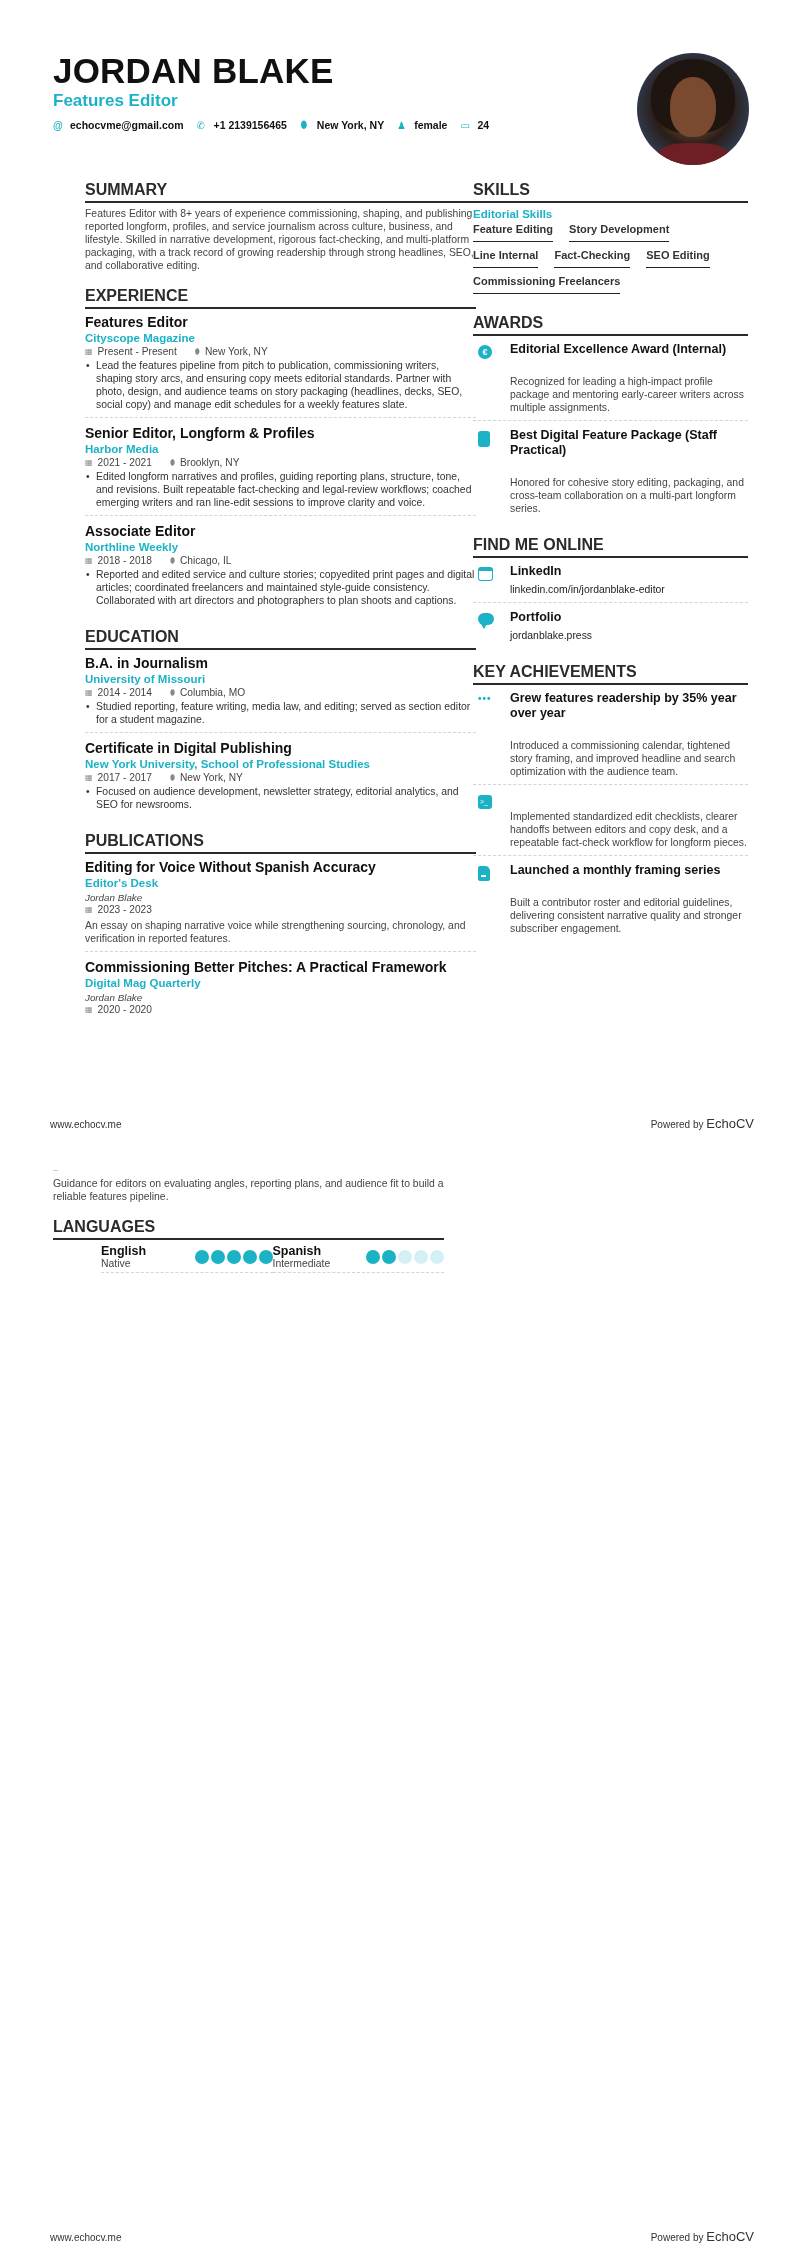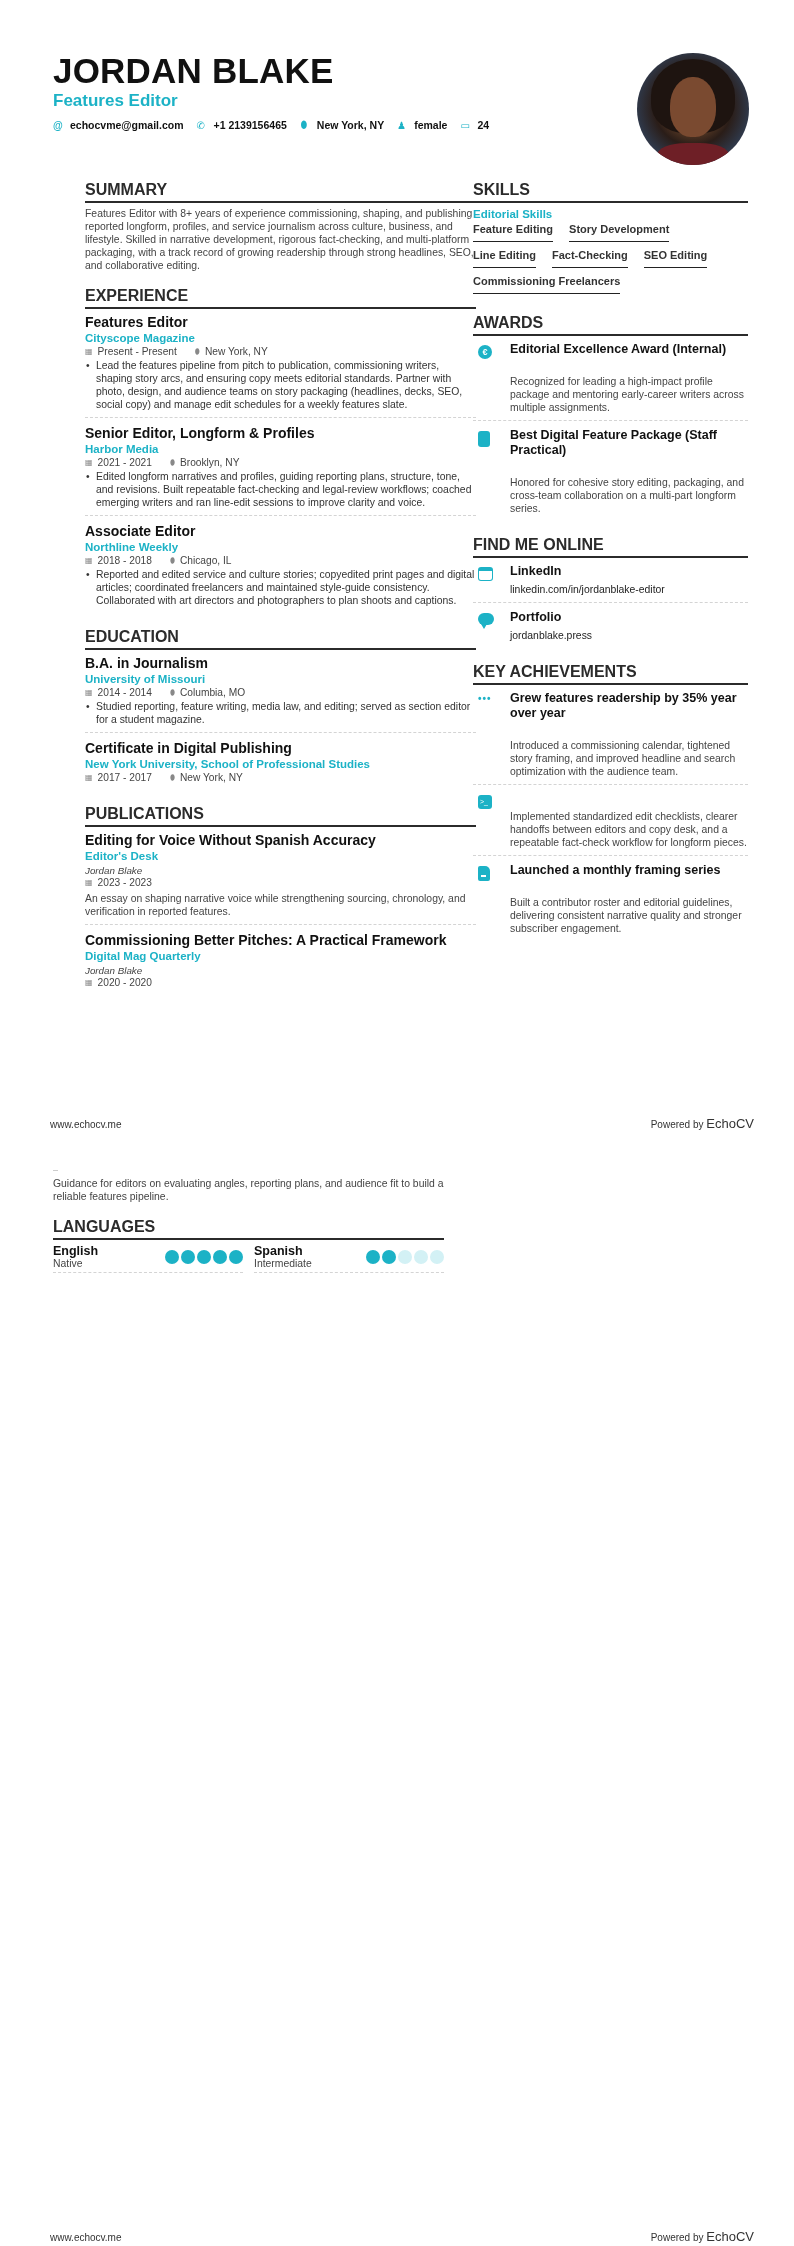--- a/index.html
+++ b/index.html
@@ -67,21 +67,21 @@
   .badge-doc::after { content: ""; position: absolute; left: 3px; top: 9px; width: 5px; height: 1.5px; background: #fff; }
 
   
   .footer { position: absolute; left: 50px; width: 704px; display: flex; justify-content: space-between; align-items: baseline; font-size: 10px; color: #333; gap: 44px; }
   .footer .pw { font-size: 10px; }
   .footer .brand { font-size: 13px; color: #333; }
 
   
   .p2 { position: absolute; left: 53px; top: 1170px; width: 391px; }
   .p2 .tiny-dash { width: 5px; height: 1px; background: #ccc; margin-bottom: 6px; }
-  .langs { display: flex; justify-content: space-between; }
+  .langs { display: flex; justify-content: space-between; margin-left: 48px; }
   .lang { width: 190px; display: flex; justify-content: space-between; align-items: center; border-bottom: 1px dashed #d4d4d4; padding-bottom: 2px; }
   .lang-name { font-size: 12.5px; font-weight: 700; color: #111; line-height: 14px; }
   .lang-level { font-size: 10.4px; color: #444; line-height: 12px; }
   .dots { display: flex; }
   .dot { width: 14px; height: 14px; border-radius: 50%; background: #1cb2c6; margin-left: 2px; }
   .dot.off { background: #d3f1f5; }
 </style>
 </head>
 <body>
 
@@ -194,20 +194,23 @@
       <div class="entry-title">Certificate in Digital Publishing</div>
       <div class="entry-org">New York University, School of Professional Studies</div>
       <div class="meta">
           <span class="mi">▦</span>
           <span>2017 - 2017</span>
           <span class="loc">
             <span class="mi">⬮</span>
             <span>New York, NY</span>
           </span>
         </div>
+      <ul class="bullets">
+          <li>Focused on audience development, newsletter strategy, editorial analytics, and SEO for newsrooms.</li>
+        </ul>
     </div>
   </div>
 
   <div class="section">
     <div class="sec-title">PUBLICATIONS</div>
     <div class="entry">
       <div class="entry-title">Editing for Voice Without Spanish Accuracy</div>
       <div class="entry-org">Editor's Desk</div>
       <div class="author">Jordan Blake</div>
       <div class="meta">
@@ -229,21 +232,21 @@
 </div>
 
 <div class="col-right">
 
   <div class="section">
     <div class="sec-title">SKILLS</div>
     <div class="skill-cat">Editorial Skills</div>
     <div class="skill-tags">
       <span class="skill-tag">Feature Editing</span>
       <span class="skill-tag">Story Development</span>
-      <span class="skill-tag">Line Editing</span>
+      <span class="skill-tag">Line Internal</span>
       <span class="skill-tag">Fact-Checking</span>
       <span class="skill-tag">SEO Editing</span>
       <span class="skill-tag">Commissioning Freelancers</span>
     </div>
   </div>
 
   <div class="section">
     <div class="sec-title">AWARDS</div>
     <div class="iitem">
       <div class="iicon">

